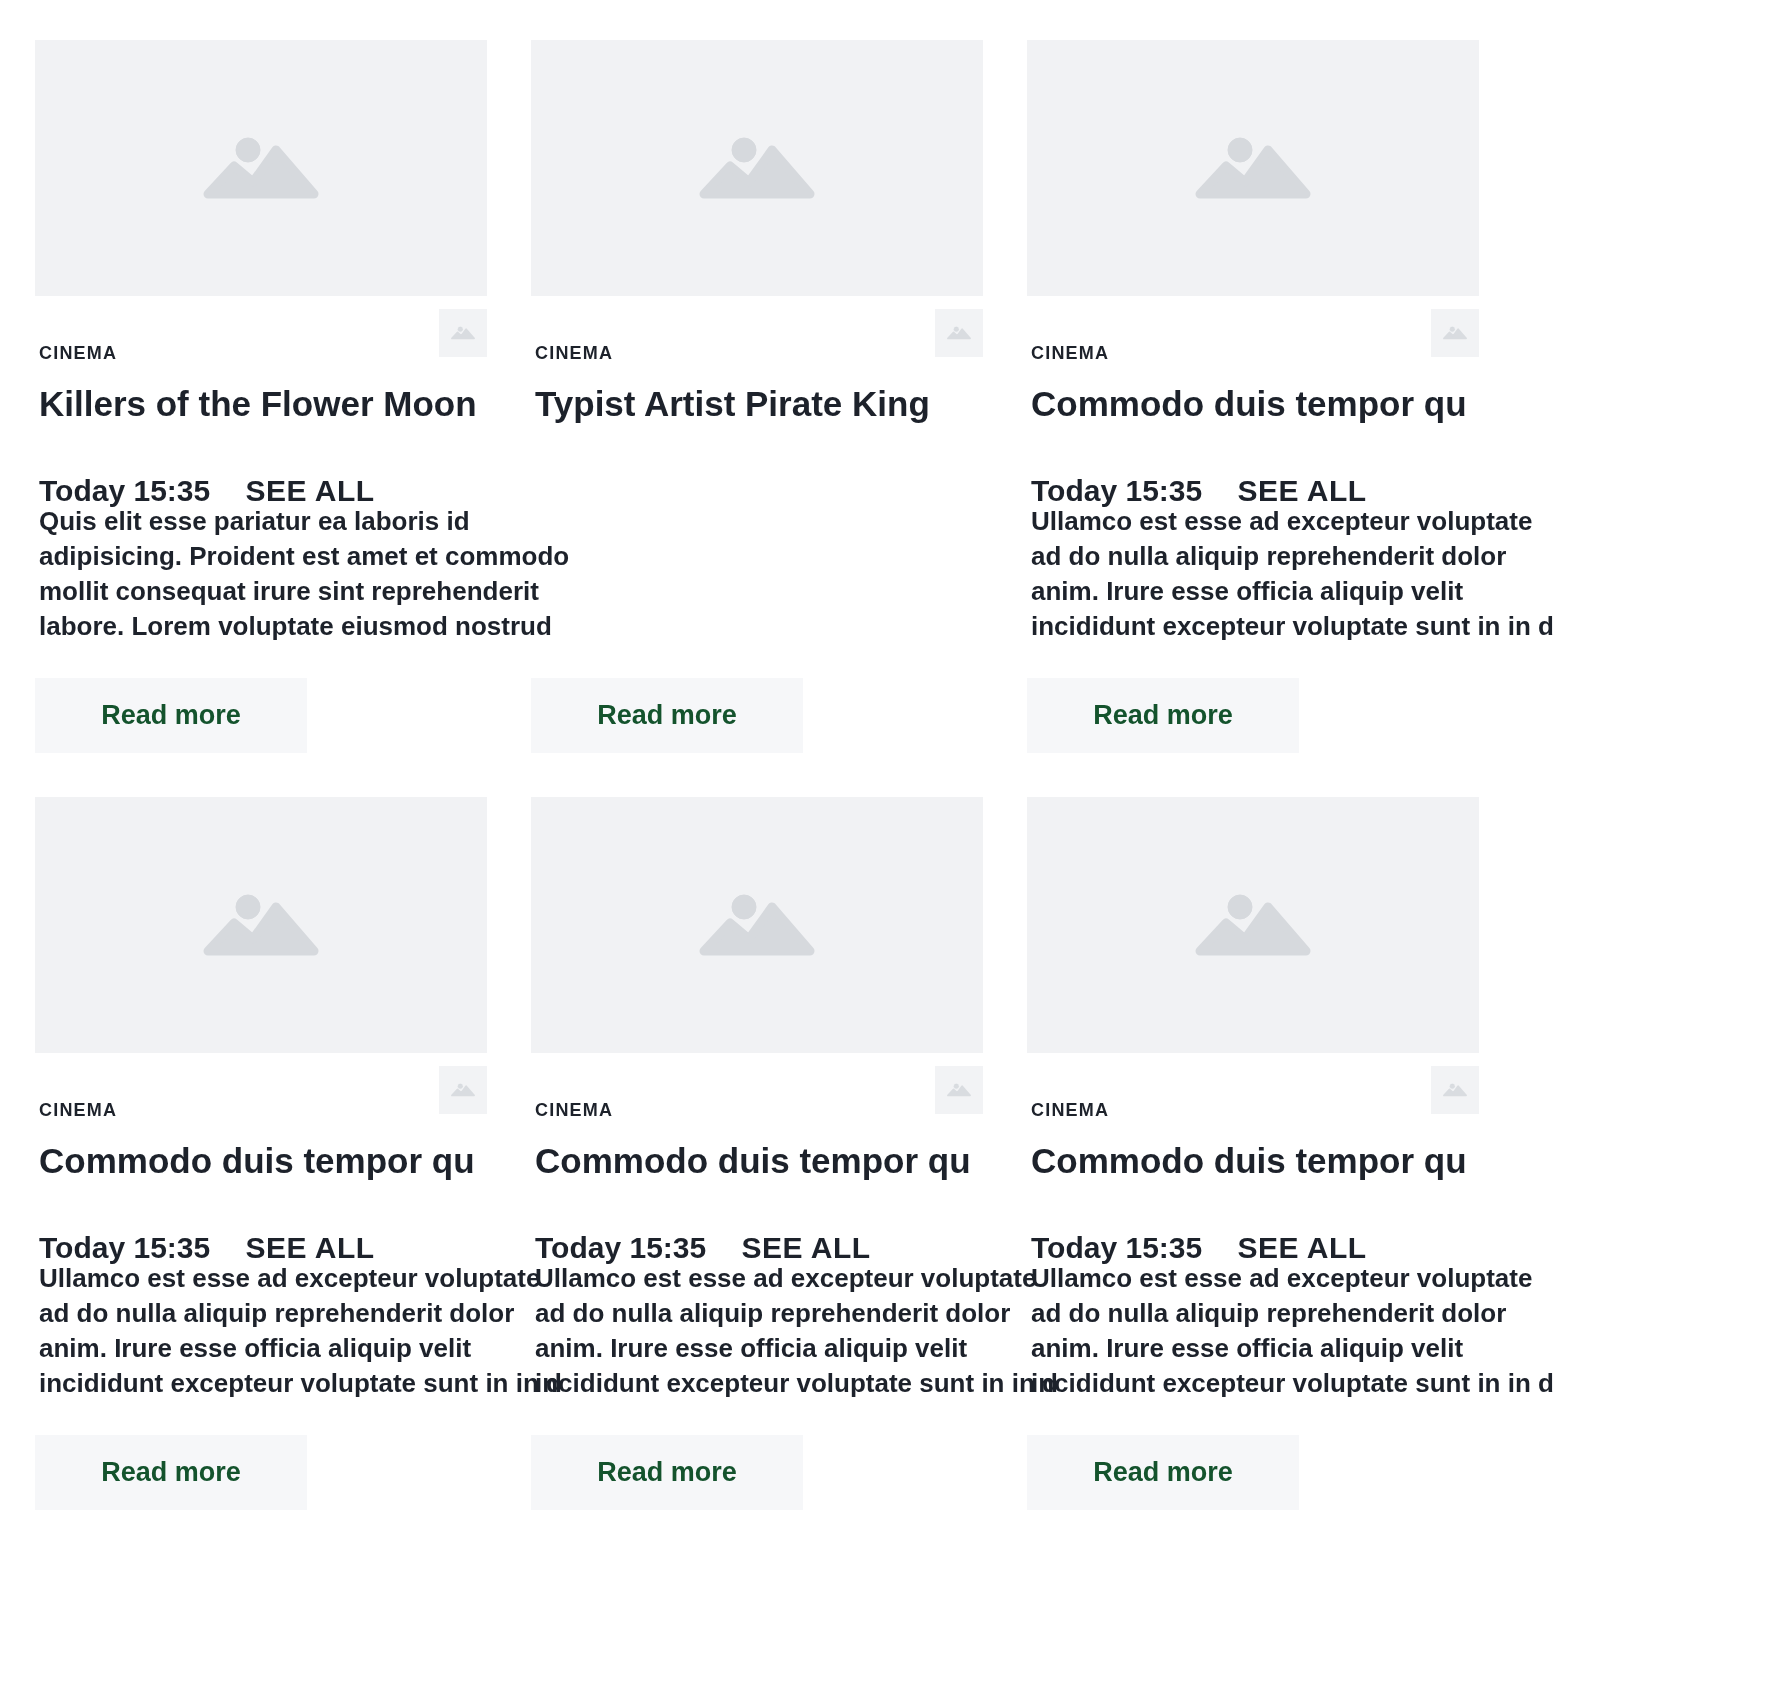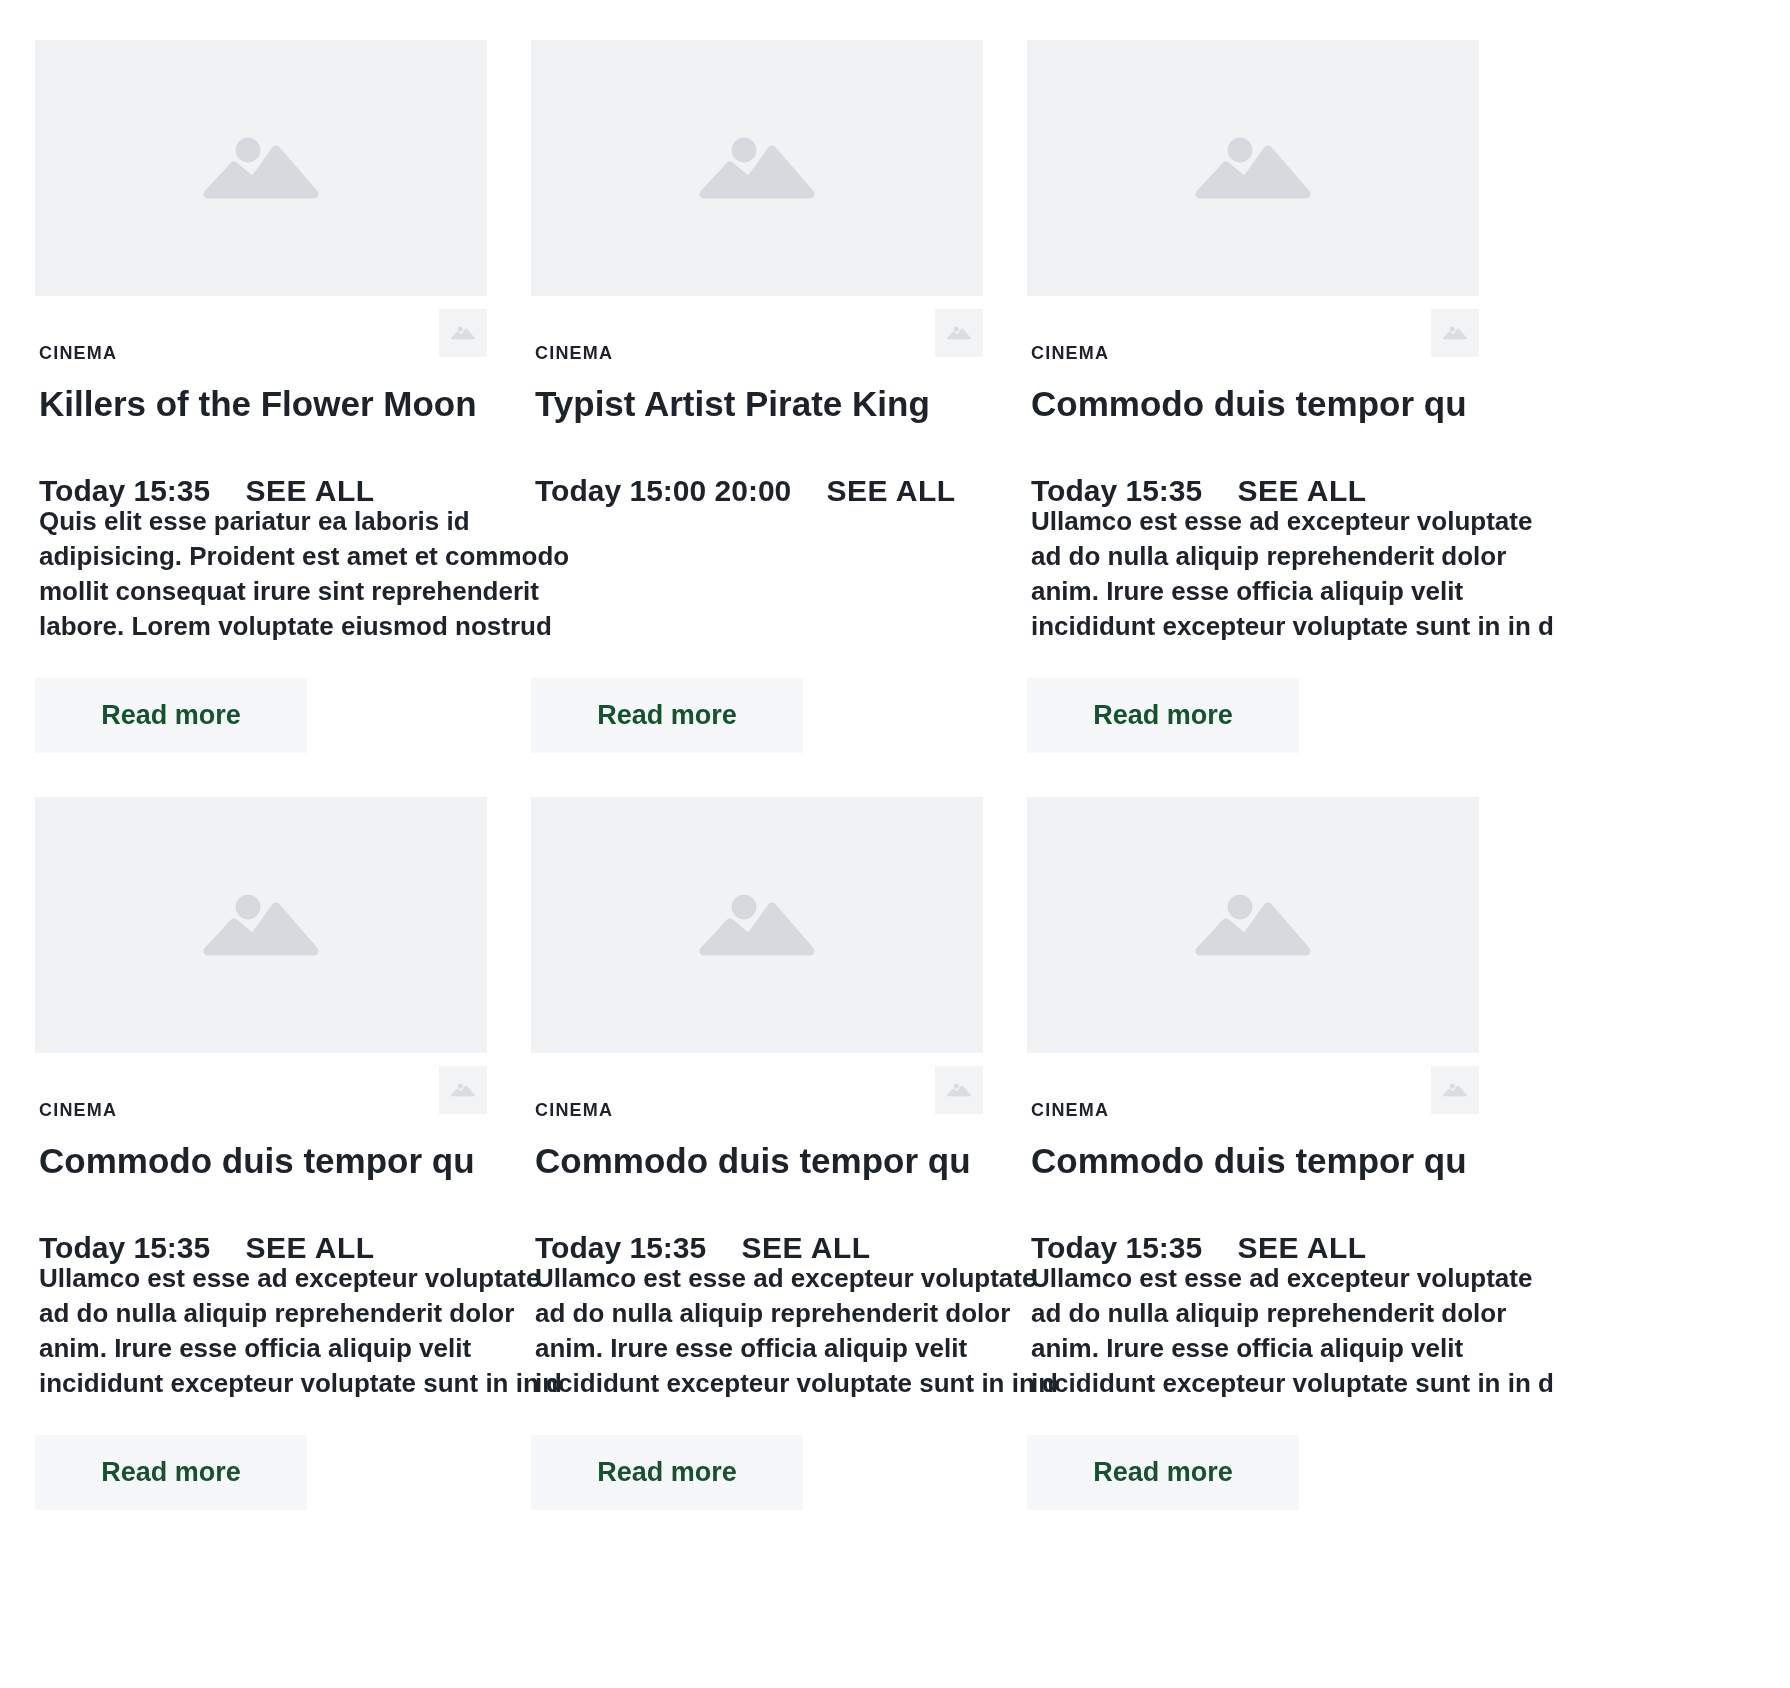--- a/index.html
+++ b/index.html
@@ -161,24 +161,20 @@
           <use href="#img-icon"></use>
         </svg>
     </div>
     <div class="badge">
       <svg width="24" height="14" viewBox="0 0 116 64" fill="#d9dce0" stroke="#d9dce0">
           <use href="#img-icon"></use>
         </svg>
     </div>
     <div class="category">CINEMA</div>
     <h2 class="title">Typist Artist Pirate King</h2>
-    <div class="schedule">
-      <span>Today 15:00 20:00</span>
-      <a class="see-all">SEE ALL</a>
-    </div>
     <button class="read-more">Read more</button>
   </article>
 
   <article class="card">
     <div class="thumb">
       <svg width="116" height="64" viewBox="0 0 116 64" fill="#d6d9dd" stroke="#d6d9dd">
           <use href="#img-icon"></use>
         </svg>
     </div>
     <div class="badge">

